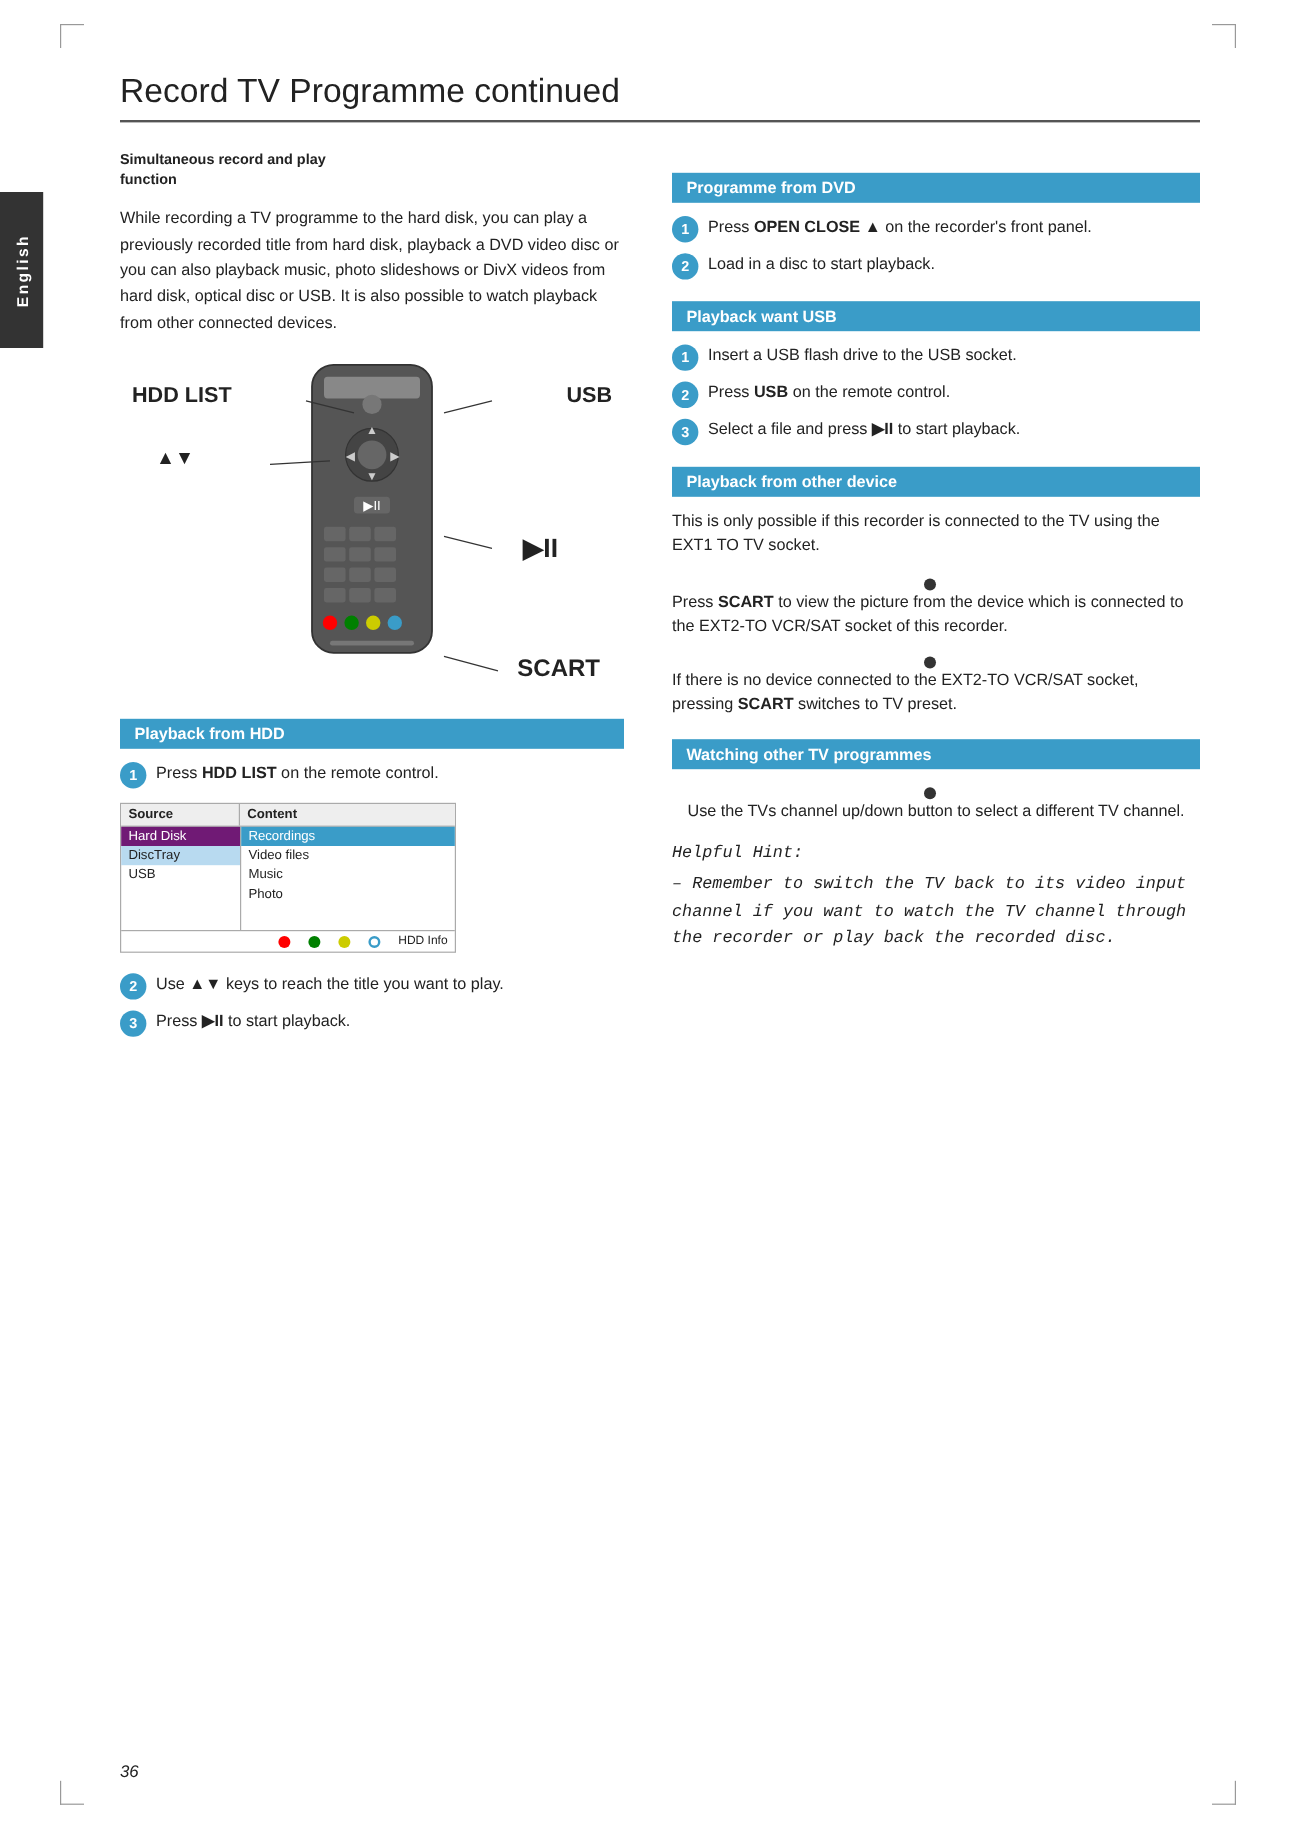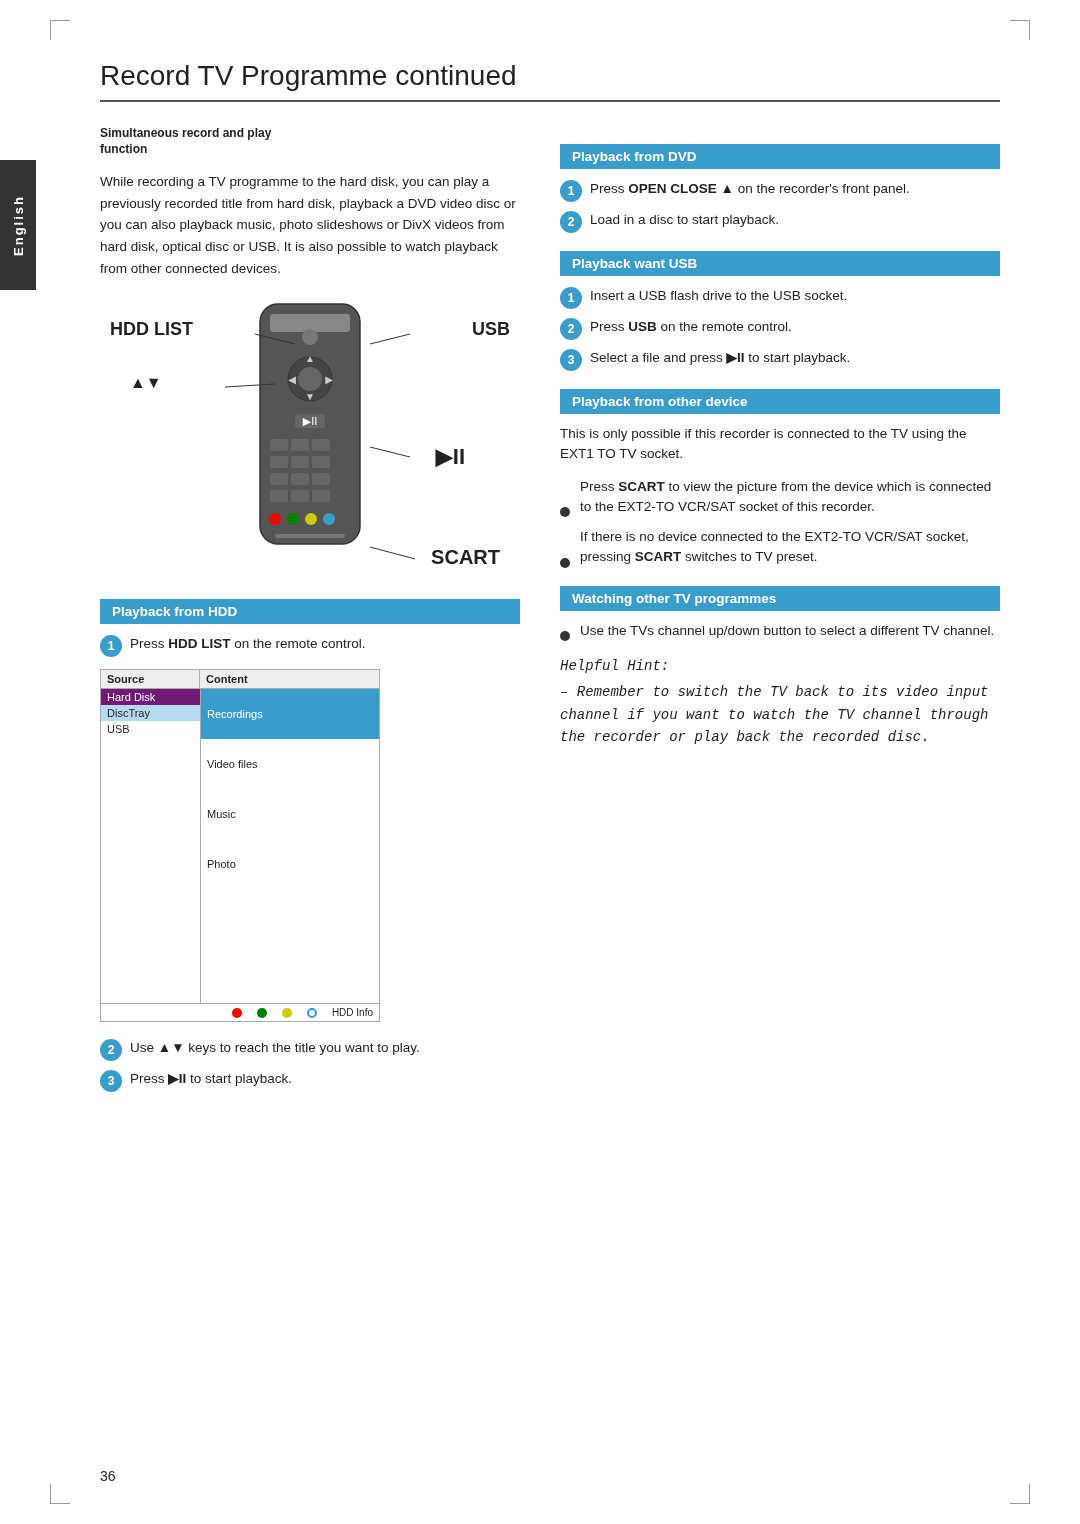--- a/index.html
+++ b/index.html
@@ -204,21 +204,21 @@
       background: #701a75;
       color: #fff;
     }
     .hdd-source-row.selected2 {
       background: #b8daf0;
     }
     .hdd-contents {
       flex: 1;
     }
     .hdd-content-row {
-      padding: 19px 6px;
+      padding: 2px 6px;
       font-size: 11px;
     }
     .hdd-content-row.selected {
       background: #3a9cc8;
       color: #fff;
     }
     .hdd-table-footer {
       display: flex;
       justify-content: flex-end;
       align-items: center;
@@ -228,24 +228,25 @@
       gap: 15px;
     }
     .dot-red { width:10px;height:10px;background:red;border-radius:50%;display:inline-block; }
     .dot-green { width:10px;height:10px;background:green;border-radius:50%;display:inline-block; }
     .dot-yellow { width:10px;height:10px;background:#cc0;border-radius:50%;display:inline-block; }
     .dot-blue-outline { width:10px;height:10px;border:2px solid #3a9cc8;border-radius:50%;display:inline-block; }
 
     
     .bullet-step {
       display: flex;
-      align-items: flex-end;
+      align-items: center;
       margin-bottom: 10px;
       font-size: 13.5px;
       line-height: 1.5;
+      flex-direction: column;
     }
     .bullet-circle {
       width: 10px;
       height: 10px;
       min-width: 10px;
       border-radius: 50%;
       background: #333;
       margin-right: 10px;
       margin-top: 5px;
     }
@@ -263,20 +264,21 @@
       font-weight: normal;
       margin-bottom: 4px;
     }
 
     
     .page-number {
       position: absolute;
       bottom: 40px;
       left: 100px;
       font-size: 14px;
+      font-style: italic;
     }
 
     
     .corner-mark {
       position: absolute;
       width: 20px;
       height: 20px;
       border-color: #999;
     }
     .corner-tl { top: 20px; left: 50px; border-top: 1px solid #999; border-left: 1px solid #999; }
@@ -430,21 +432,21 @@
         <div class="step-text">
           Press <bold>▶II</bold> to start playback.
         </div>
       </div>
 
     </div>
 
     <div class="right-col">
 
       <div class="subsection-panel">
-        <span>Playback from DVD</span>
+        <span>Programme from DVD</span>
       </div>
 
       <div class="step">
         <div class="step-num">1</div>
         <div class="step-text">
           Press <bold>OPEN CLOSE ▲</bold> on the recorder's front panel.
         </div>
       </div>
       <div class="step">
         <div class="step-num">2</div>

